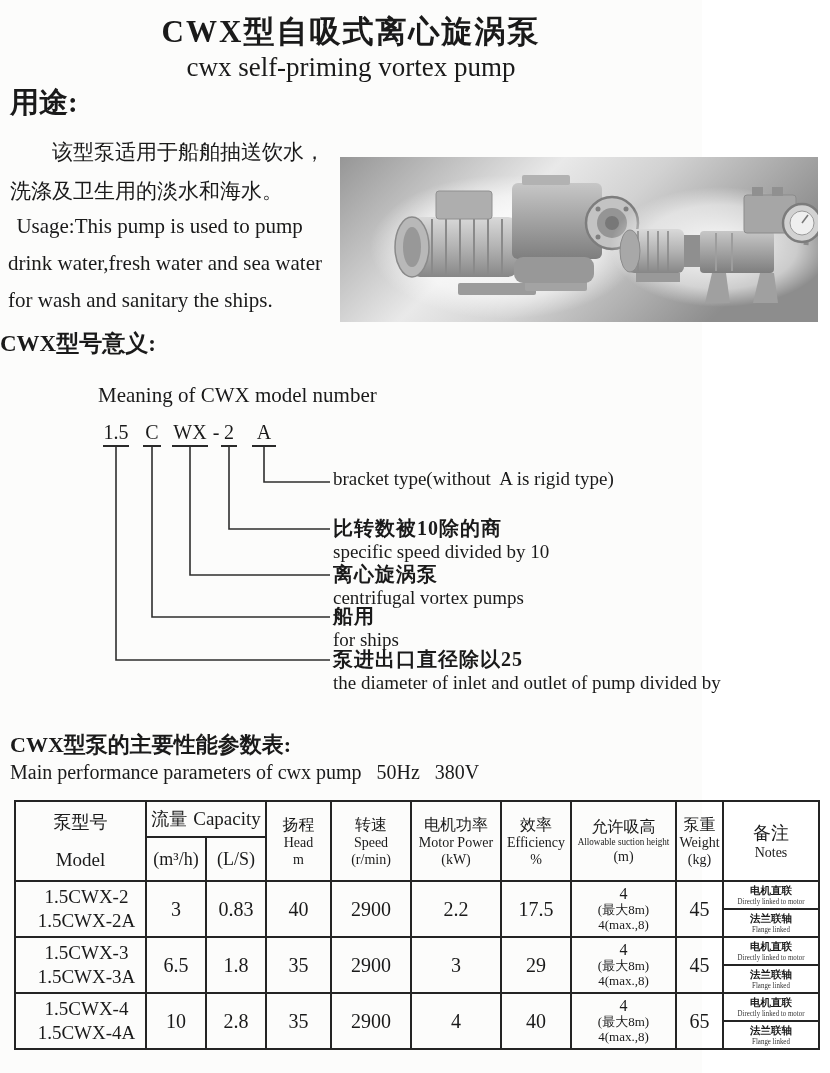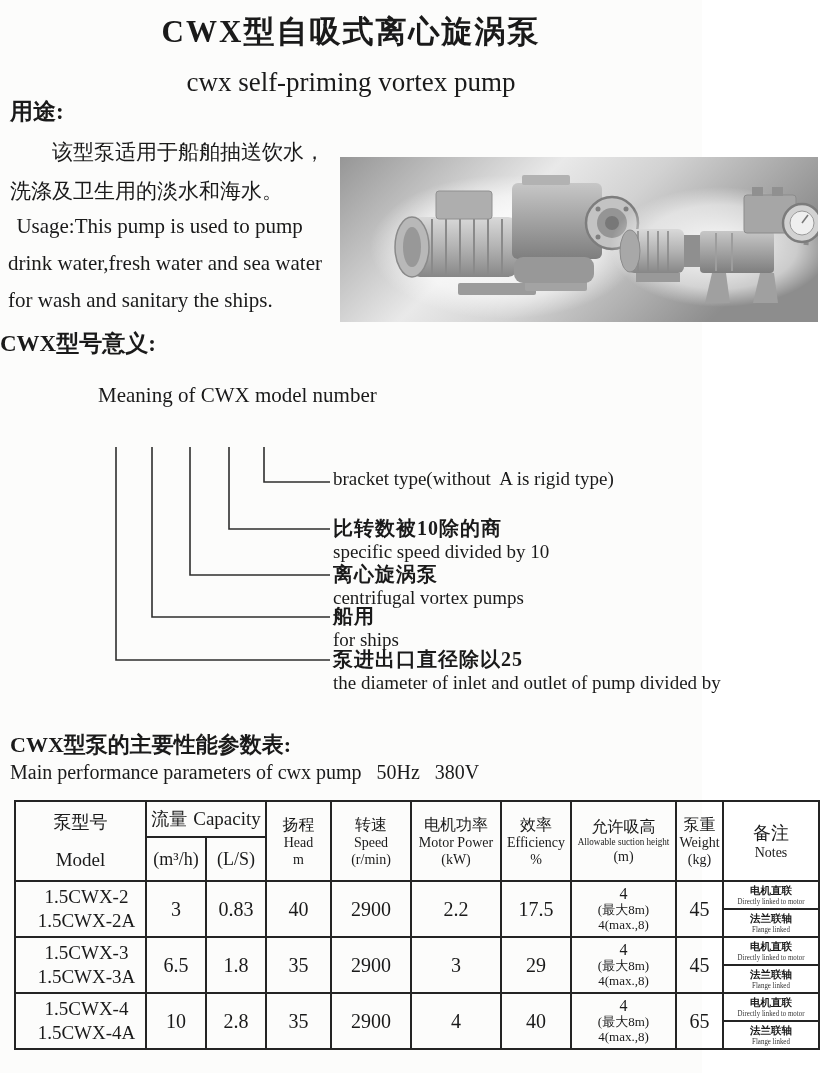--- a/index.html
+++ b/index.html
@@ -4,24 +4,24 @@
 <style>
   *{box-sizing:border-box;margin:0;padding:0}
   html,body{margin:0}
   body{width:830px;height:1073px;overflow:hidden;background:#ffffff}
   .page{position:relative;width:702px;height:1073px;background:#fcfcfb;color:#1a1a1a;
         font-family:"Liberation Serif","DejaVu Serif",serif;}
 
   
   .title-block{position:absolute;top:14px;left:0;width:100%;text-align:center}
   .title-cn{font-size:31px;font-weight:bold;letter-spacing:2px;line-height:36px}
-  .title-en{font-size:27px;font-weight:normal;line-height:32px;margin-top:16px}
-
-  
-  .usage-heading{position:absolute;left:10px;top:96px;font-size:23px;font-weight:bold}
+  .title-en{font-size:27px;font-weight:normal;line-height:32px;margin-top:1px}
+
+  
+  .usage-heading{position:absolute;left:10px;top:83px;font-size:29px;font-weight:bold}
   .usage-cn{position:absolute;left:10px;top:133px;width:330px;font-size:21px;line-height:39px;text-indent:2em}
   .usage-en{position:absolute;left:8px;top:208px;width:332px;font-size:21px;line-height:37px;text-indent:0.4em}
 
   
   .photo{position:absolute;left:340px;top:157px;width:478px;height:165px}
   .photo svg{display:block}
 
   
   .mm-heading{position:absolute;left:0;top:328px;font-size:23px;font-weight:bold}
   .diagram{position:absolute;left:0;top:383px;width:830px;height:320px}
@@ -159,20 +159,28 @@
         <circle cx="462" cy="66" r="12" fill="#efefef" stroke="#9a9a9a"></circle>
         <line x1="462" y1="66" x2="468" y2="58" stroke="#777777" stroke-width="1.5"></line>
       </g>
     </svg>
   </div>
 
   <div class="mm-heading">CWX型号意义:</div>
 
   <section class="diagram">
     <div class="diagram-title">Meaning of CWX model number</div>
+    <div class="code-row">
+        <span class="code-part" style="left: 103px; width: 26px;">1.5</span>
+        <span class="code-part" style="left: 143px; width: 18px;">C</span>
+        <span class="code-part" style="left: 172px; width: 36px;">WX</span>
+        <span class="code-part nl" style="left: 210px; width: 12px;">-</span>
+        <span class="code-part" style="left: 221px; width: 16px;">2</span>
+        <span class="code-part" style="left: 252px; width: 24px;">A</span>
+      </div>
     <svg class="connectors" width="830" height="320" viewBox="0 0 830 320">
         <polyline points="264,64 264,99 330,99"></polyline>
         <polyline points="229,64 229,146 330,146"></polyline>
         <polyline points="190,64 190,192 330,192"></polyline>
         <polyline points="152,64 152,234 330,234"></polyline>
         <polyline points="116,64 116,277 330,277"></polyline>
       </svg>
     <div>
         <div class="diagram-label" style="top: 85px;">
           <div class="lb-en">bracket type(without  A is rigid type)</div>

